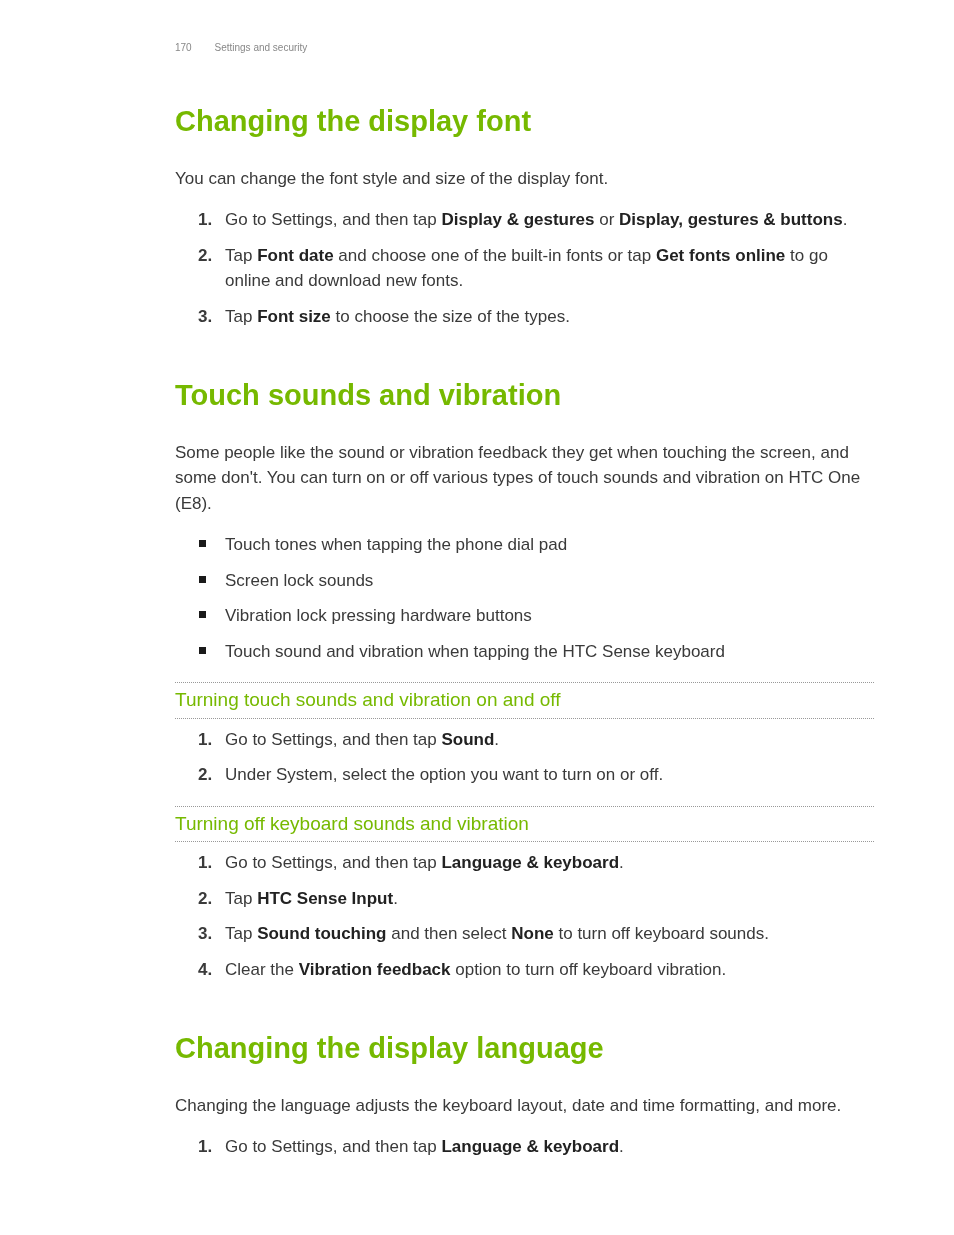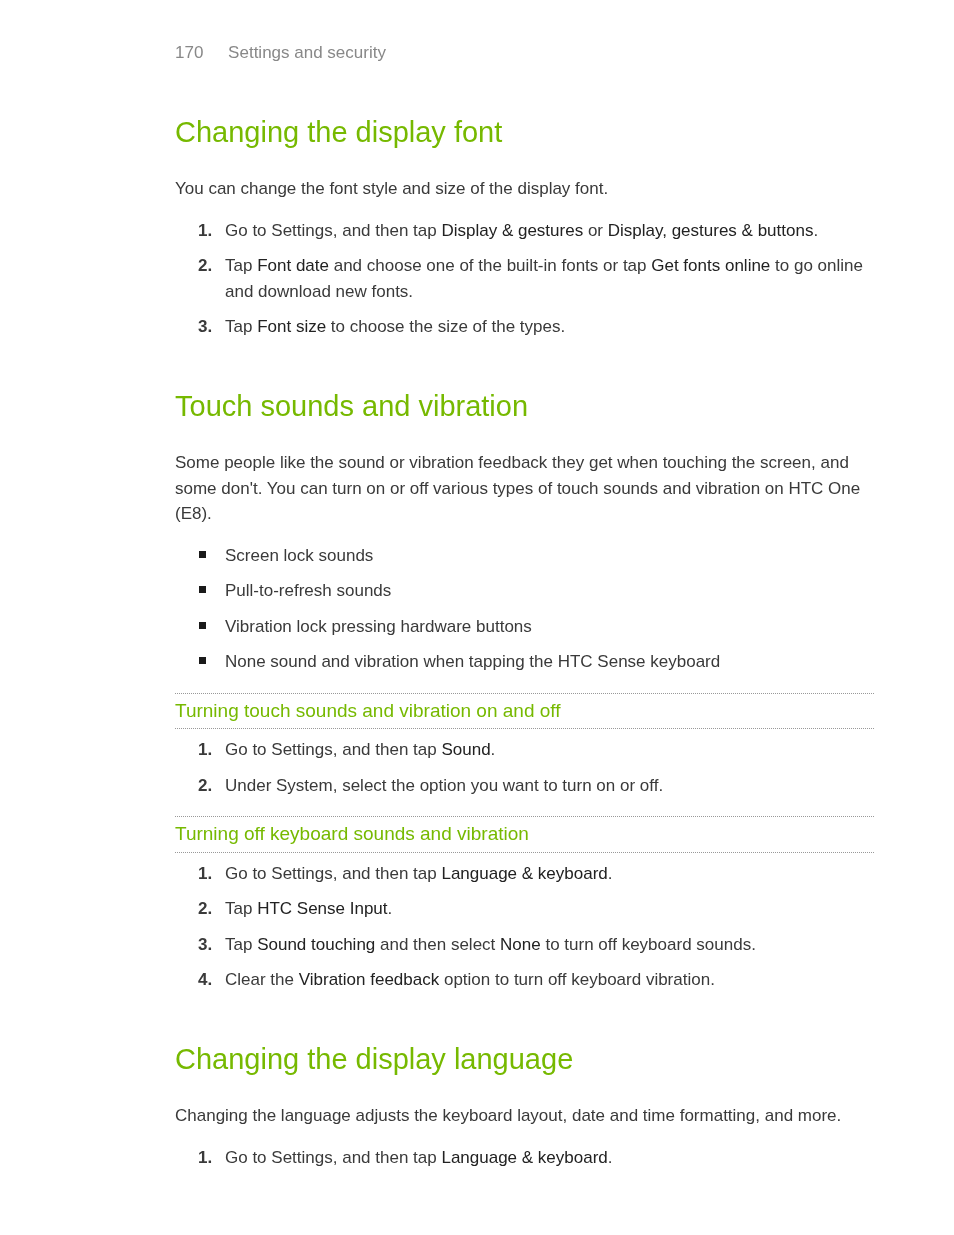--- a/index.html
+++ b/index.html
@@ -7,30 +7,30 @@
       background: #ffffff;
       margin: 0;
       padding: 40px 80px 80px 175px;
       width: 954px;
       box-sizing: border-box;
       color: #3a3a3a;
       font-size: 17px;
       line-height: 1.5;
     }
     .header-line {
-      font-size: 17px;
+      font-size: 10px;
       color: #888;
       margin-bottom: 40px;
     }
     .page-num {
       margin-right: 20px;
     }
     h1 {
       color: #76b900;
-      font-weight: 400;
+      font-weight: 700;
       font-size: 29px;
       margin: 45px 0 22px 0;
     }
     h2.sub {
       color: #76b900;
       font-weight: 400;
       font-size: 19px;
       margin: 16px 0 6px 0;
       padding: 3px 0;
       border-top: 1px dotted #999;
@@ -62,45 +62,45 @@
     }
     ul.sq li::before {
       content: "";
       position: absolute;
       left: -18px;
       top: 8px;
       width: 7px;
       height: 7px;
       background: #1a1a1a;
     }
-    b { font-weight: 400; color: #222; }
+    b { font-weight: 700; color: #222; }
   </style>
 </head>
 <body>
 
 <div class="header-line">
   <span class="page-num">170</span>
   <span>Settings and security</span>
 </div>
 
 <h1>Changing the display font</h1>
 <p class="para">You can change the font style and size of the display font.</p>
 <ol>
   <li><span>Go to Settings, and then tap </span><b>Display &amp; gestures</b><span> or </span><b>Display, gestures &amp; buttons</b><span>.</span></li>
   <li><span>Tap </span><b>Font date</b><span> and choose one of the built-in fonts or tap </span><b>Get fonts online</b><span> to go online and download new fonts.</span></li>
   <li><span>Tap </span><b>Font size</b><span> to choose the size of the types.</span></li>
 </ol>
 
 <h1>Touch sounds and vibration</h1>
 <p class="para">Some people like the sound or vibration feedback they get when touching the screen, and some don't. You can turn on or off various types of touch sounds and vibration on HTC One (E8).</p>
 <ul class="sq">
+  <li>Touch tones when tapping the phone dial pad</li>
   <li>Screen lock sounds</li>
-  <li>Pull-to-refresh sounds</li>
   <li>Vibration lock pressing hardware buttons</li>
-  <li>None sound and vibration when tapping the HTC Sense keyboard</li>
+  <li>Touch sound and vibration when tapping the HTC Sense keyboard</li>
 </ul>
 
 <h2 class="sub">Turning touch sounds and vibration on and off</h2>
 <ol>
   <li><span>Go to Settings, and then tap </span><b>Sound</b><span>.</span></li>
   <li>Under System, select the option you want to turn on or off.</li>
 </ol>
 
 <h2 class="sub">Turning off keyboard sounds and vibration</h2>
 <ol>

